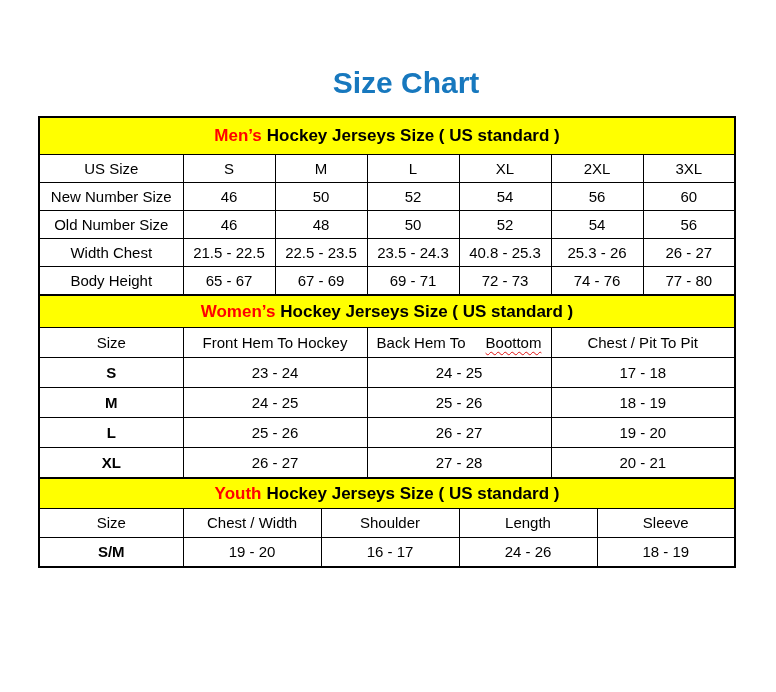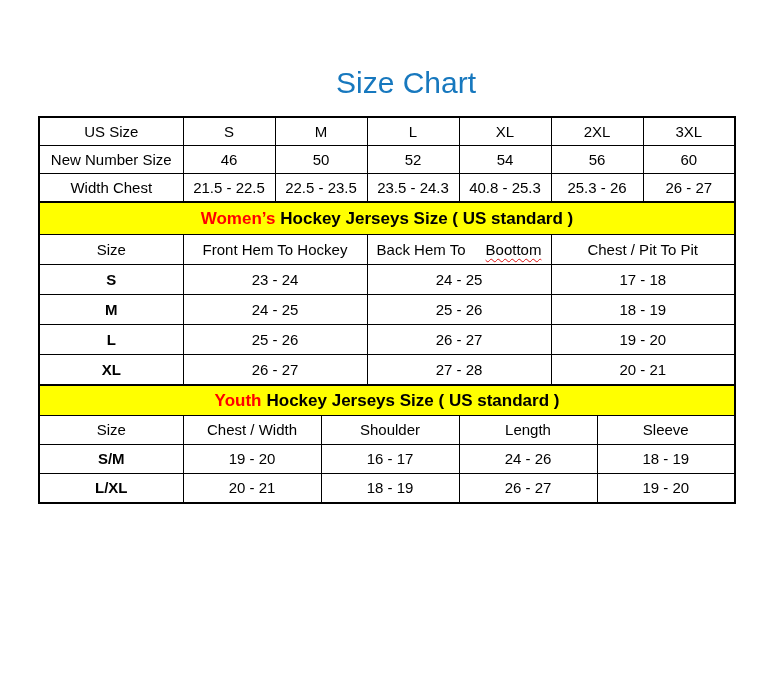--- a/index.html
+++ b/index.html
@@ -1,19 +1,19 @@
 <!DOCTYPE html>
 <html><head>
 <meta charset="utf-8">
 <style>
   html,body{margin:0;padding:0;background:#ffffff;}
   body{width:776px;height:692px;font-family:"Liberation Sans",sans-serif;color:#000;}
   .canvas{position:relative;width:776px;height:692px;background:#fff;overflow:hidden;}
   .page-title{margin:0;padding-top:66px;padding-bottom:16px;text-align:center;
-    font-size:30px;font-weight:normal;color:#1778be;letter-spacing:0px;padding-left:36px;}
+    font-size:30px;font-weight:bold;color:#1778be;letter-spacing:0px;padding-left:36px;}
   .chart-wrap{width:698px;margin-left:38px;}
   table.tbl{border-collapse:collapse;table-layout:fixed;width:698px;border:2px solid #000;}
   table.tbl + table.tbl{margin-top:-2px;}
   .tbl td{border:1px solid #000;text-align:center;vertical-align:middle;
     font-size:15px;padding:0;line-height:1.15;}
   col.c1{width:144px;}
   td.band{background:#ffff00;font-weight:bold;font-size:17px;height:36px;border:1px solid #000;}
   .tbl.women td.band{height:31px;}
   .tbl.youth td.band{height:29px;margin-left:37px;}
   .hl{color:#ff0000;margin-right:5px;}
@@ -33,46 +33,67 @@
   <h1 class="page-title">Size Chart</h1>
 
   <div class="chart-wrap">
 
     <table class="tbl men">
       <colgroup>
           <col class="c1">
           <col span="6">
         </colgroup>
       <tbody>
+        <tr>
+          <td class="band" colspan="7"><span class="hl">Men’s</span><span>Hockey Jerseys Size ( US standard )</span></td>
+        </tr>
         <tr class="head">
           <td>US Size</td>
           <td>S</td>
           <td>M</td>
           <td>L</td>
           <td>XL</td>
           <td>2XL</td>
           <td>3XL</td>
         </tr>
         <tr class="row">
           <td class="lbl">New Number Size</td>
           <td>46</td>
           <td>50</td>
           <td>52</td>
           <td>54</td>
           <td>56</td>
           <td>60</td>
         </tr>
         <tr class="row">
+          <td class="lbl">Old Number Size</td>
+          <td>46</td>
+          <td>48</td>
+          <td>50</td>
+          <td>52</td>
+          <td>54</td>
+          <td>56</td>
+        </tr>
+        <tr class="row">
           <td class="lbl">Width Chest</td>
           <td>21.5 - 22.5</td>
           <td>22.5 - 23.5</td>
           <td>23.5 - 24.3</td>
           <td>40.8 - 25.3</td>
           <td>25.3 - 26</td>
           <td>26 - 27</td>
+        </tr>
+        <tr class="row">
+          <td class="lbl">Body Height</td>
+          <td>65 - 67</td>
+          <td>67 - 69</td>
+          <td>69 - 71</td>
+          <td>72 - 73</td>
+          <td>74 - 76</td>
+          <td>77 - 80</td>
         </tr>
       </tbody>
     </table>
 
     <table class="tbl women">
       <colgroup>
           <col class="c1">
           <col span="3">
         </colgroup>
       <tbody>
@@ -128,24 +149,17 @@
           <td>Length</td>
           <td>Sleeve</td>
         </tr>
         <tr class="row">
           <td class="sizelbl">S/M</td>
           <td>19 - 20</td>
           <td>16 - 17</td>
           <td>24 - 26</td>
           <td>18 - 19</td>
         </tr>
-        <tr class="row">
-          <td class="sizelbl">L/XL</td>
-          <td>20 - 21</td>
-          <td>18 - 19</td>
-          <td>26 - 27</td>
-          <td>19 - 20</td>
-        </tr>
       </tbody>
     </table>
 
   </div>
 </div>
 
 </body></html>

